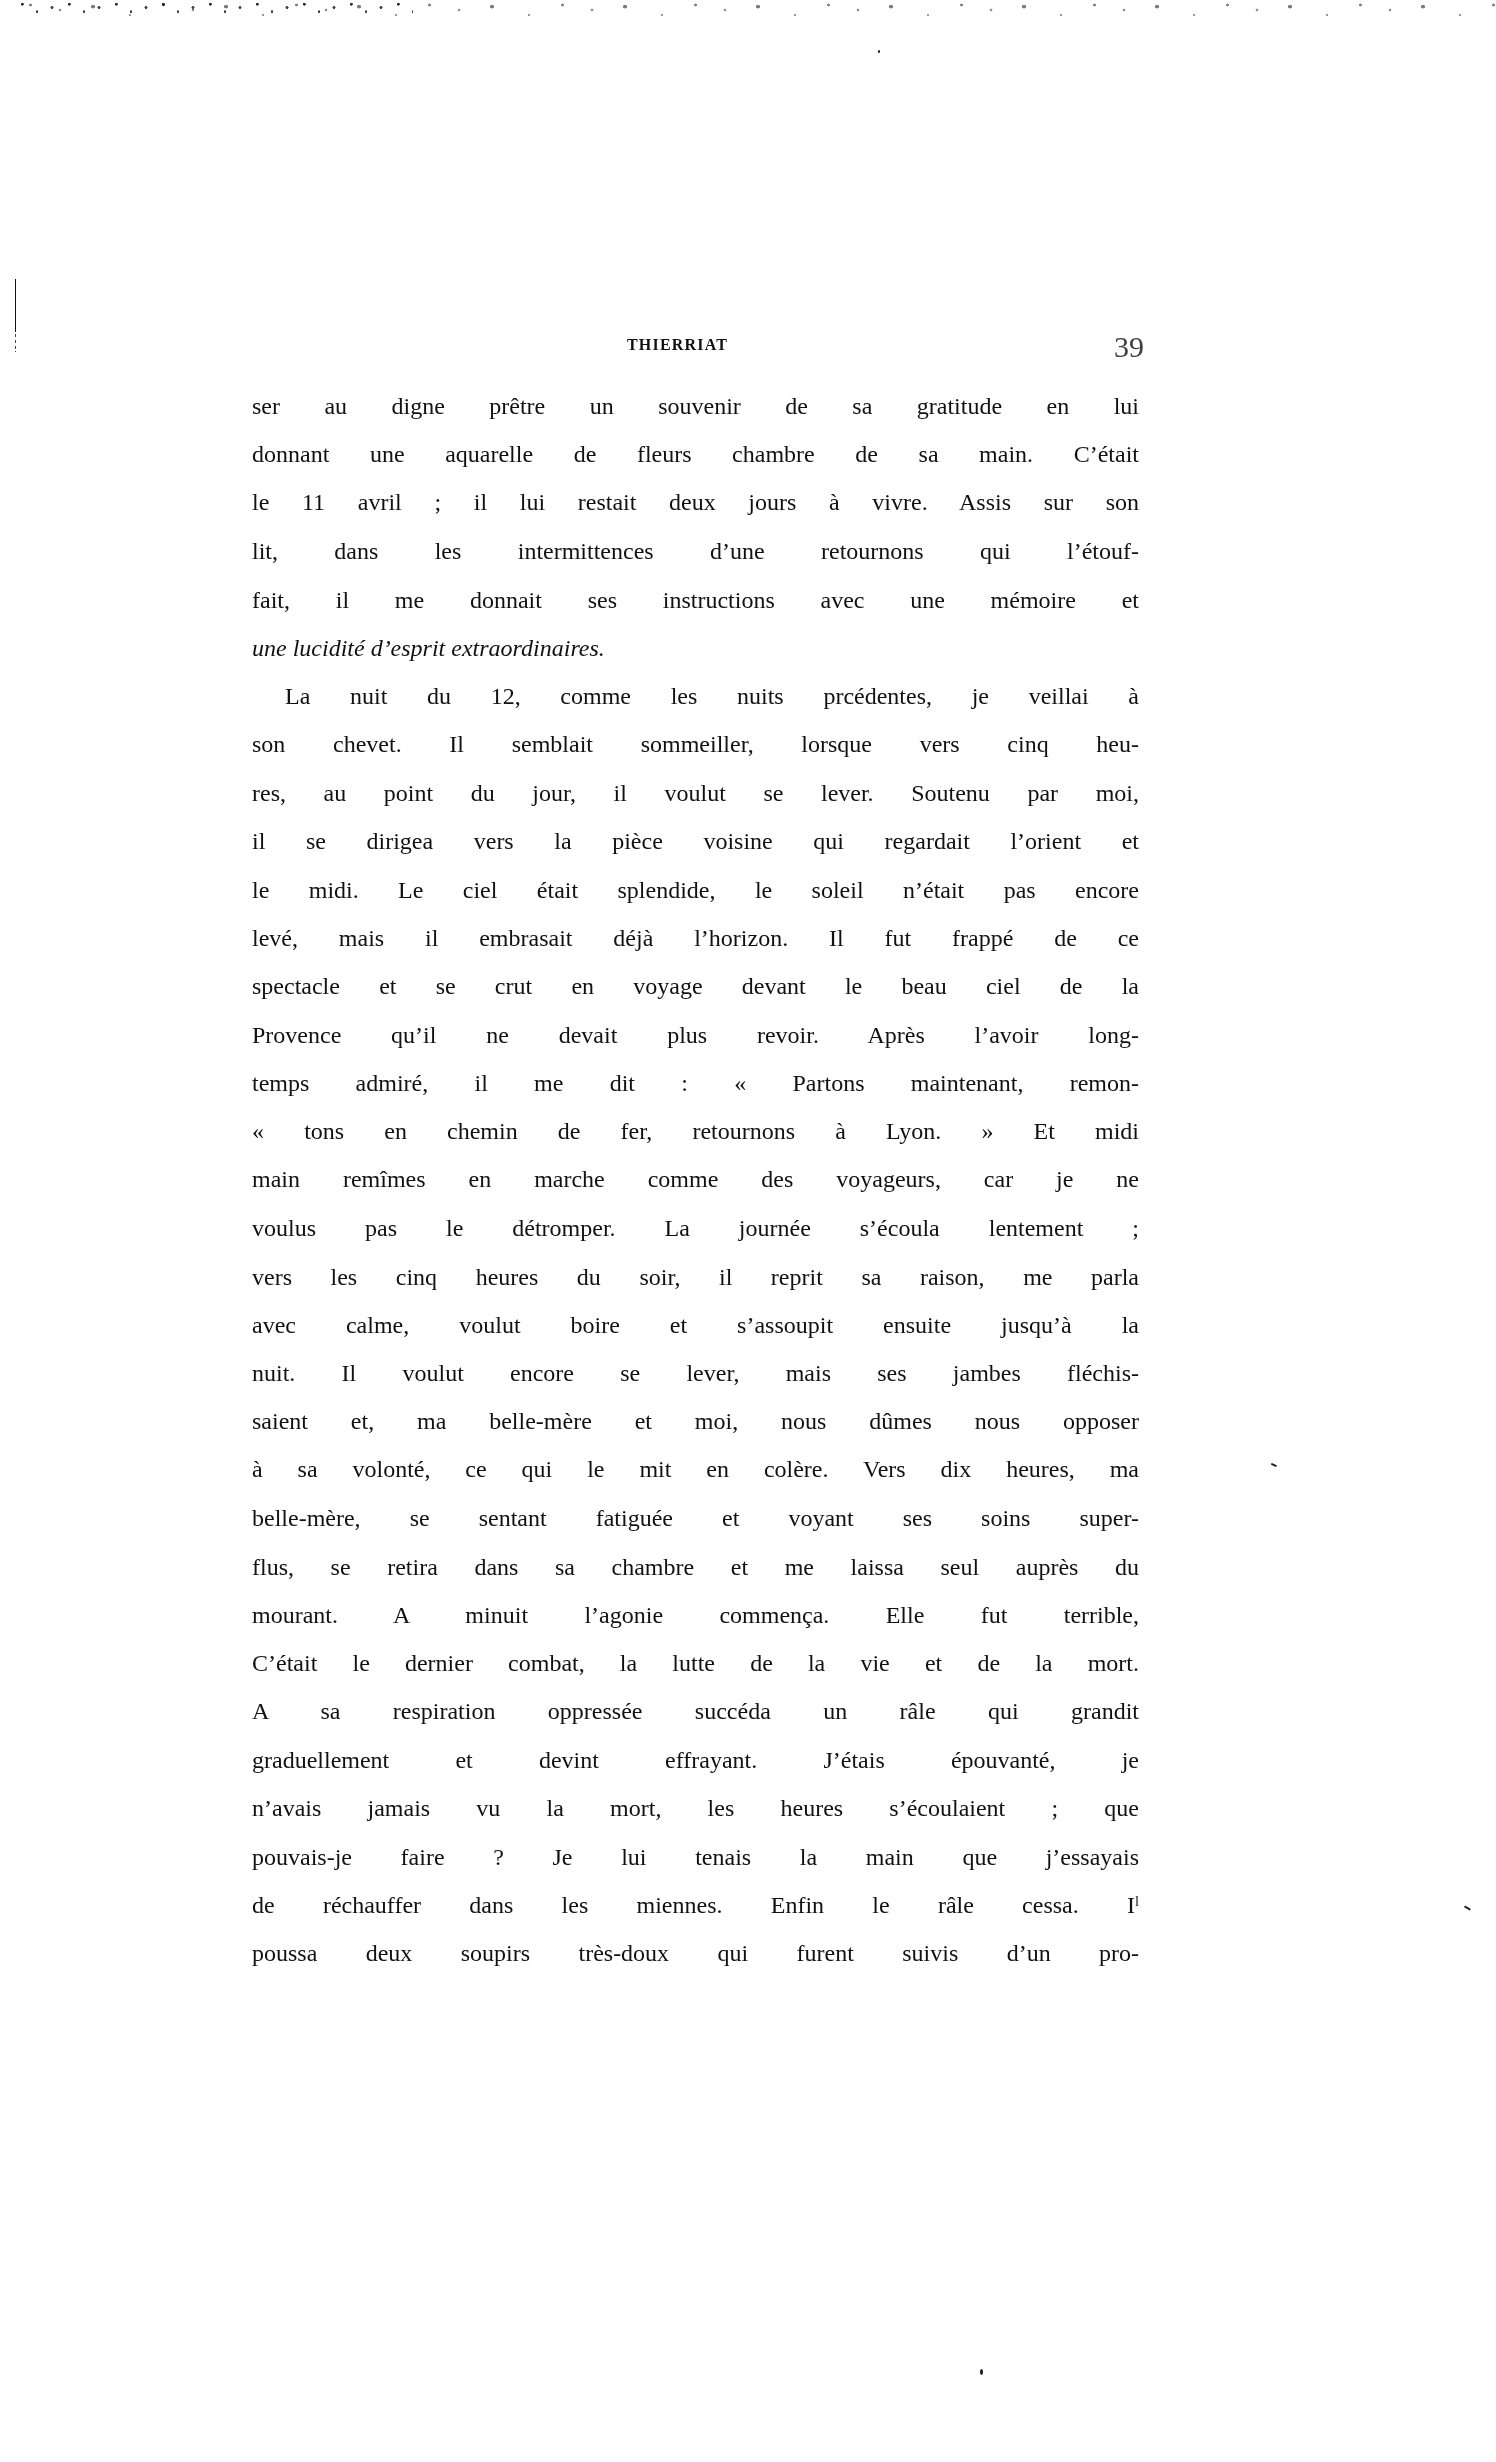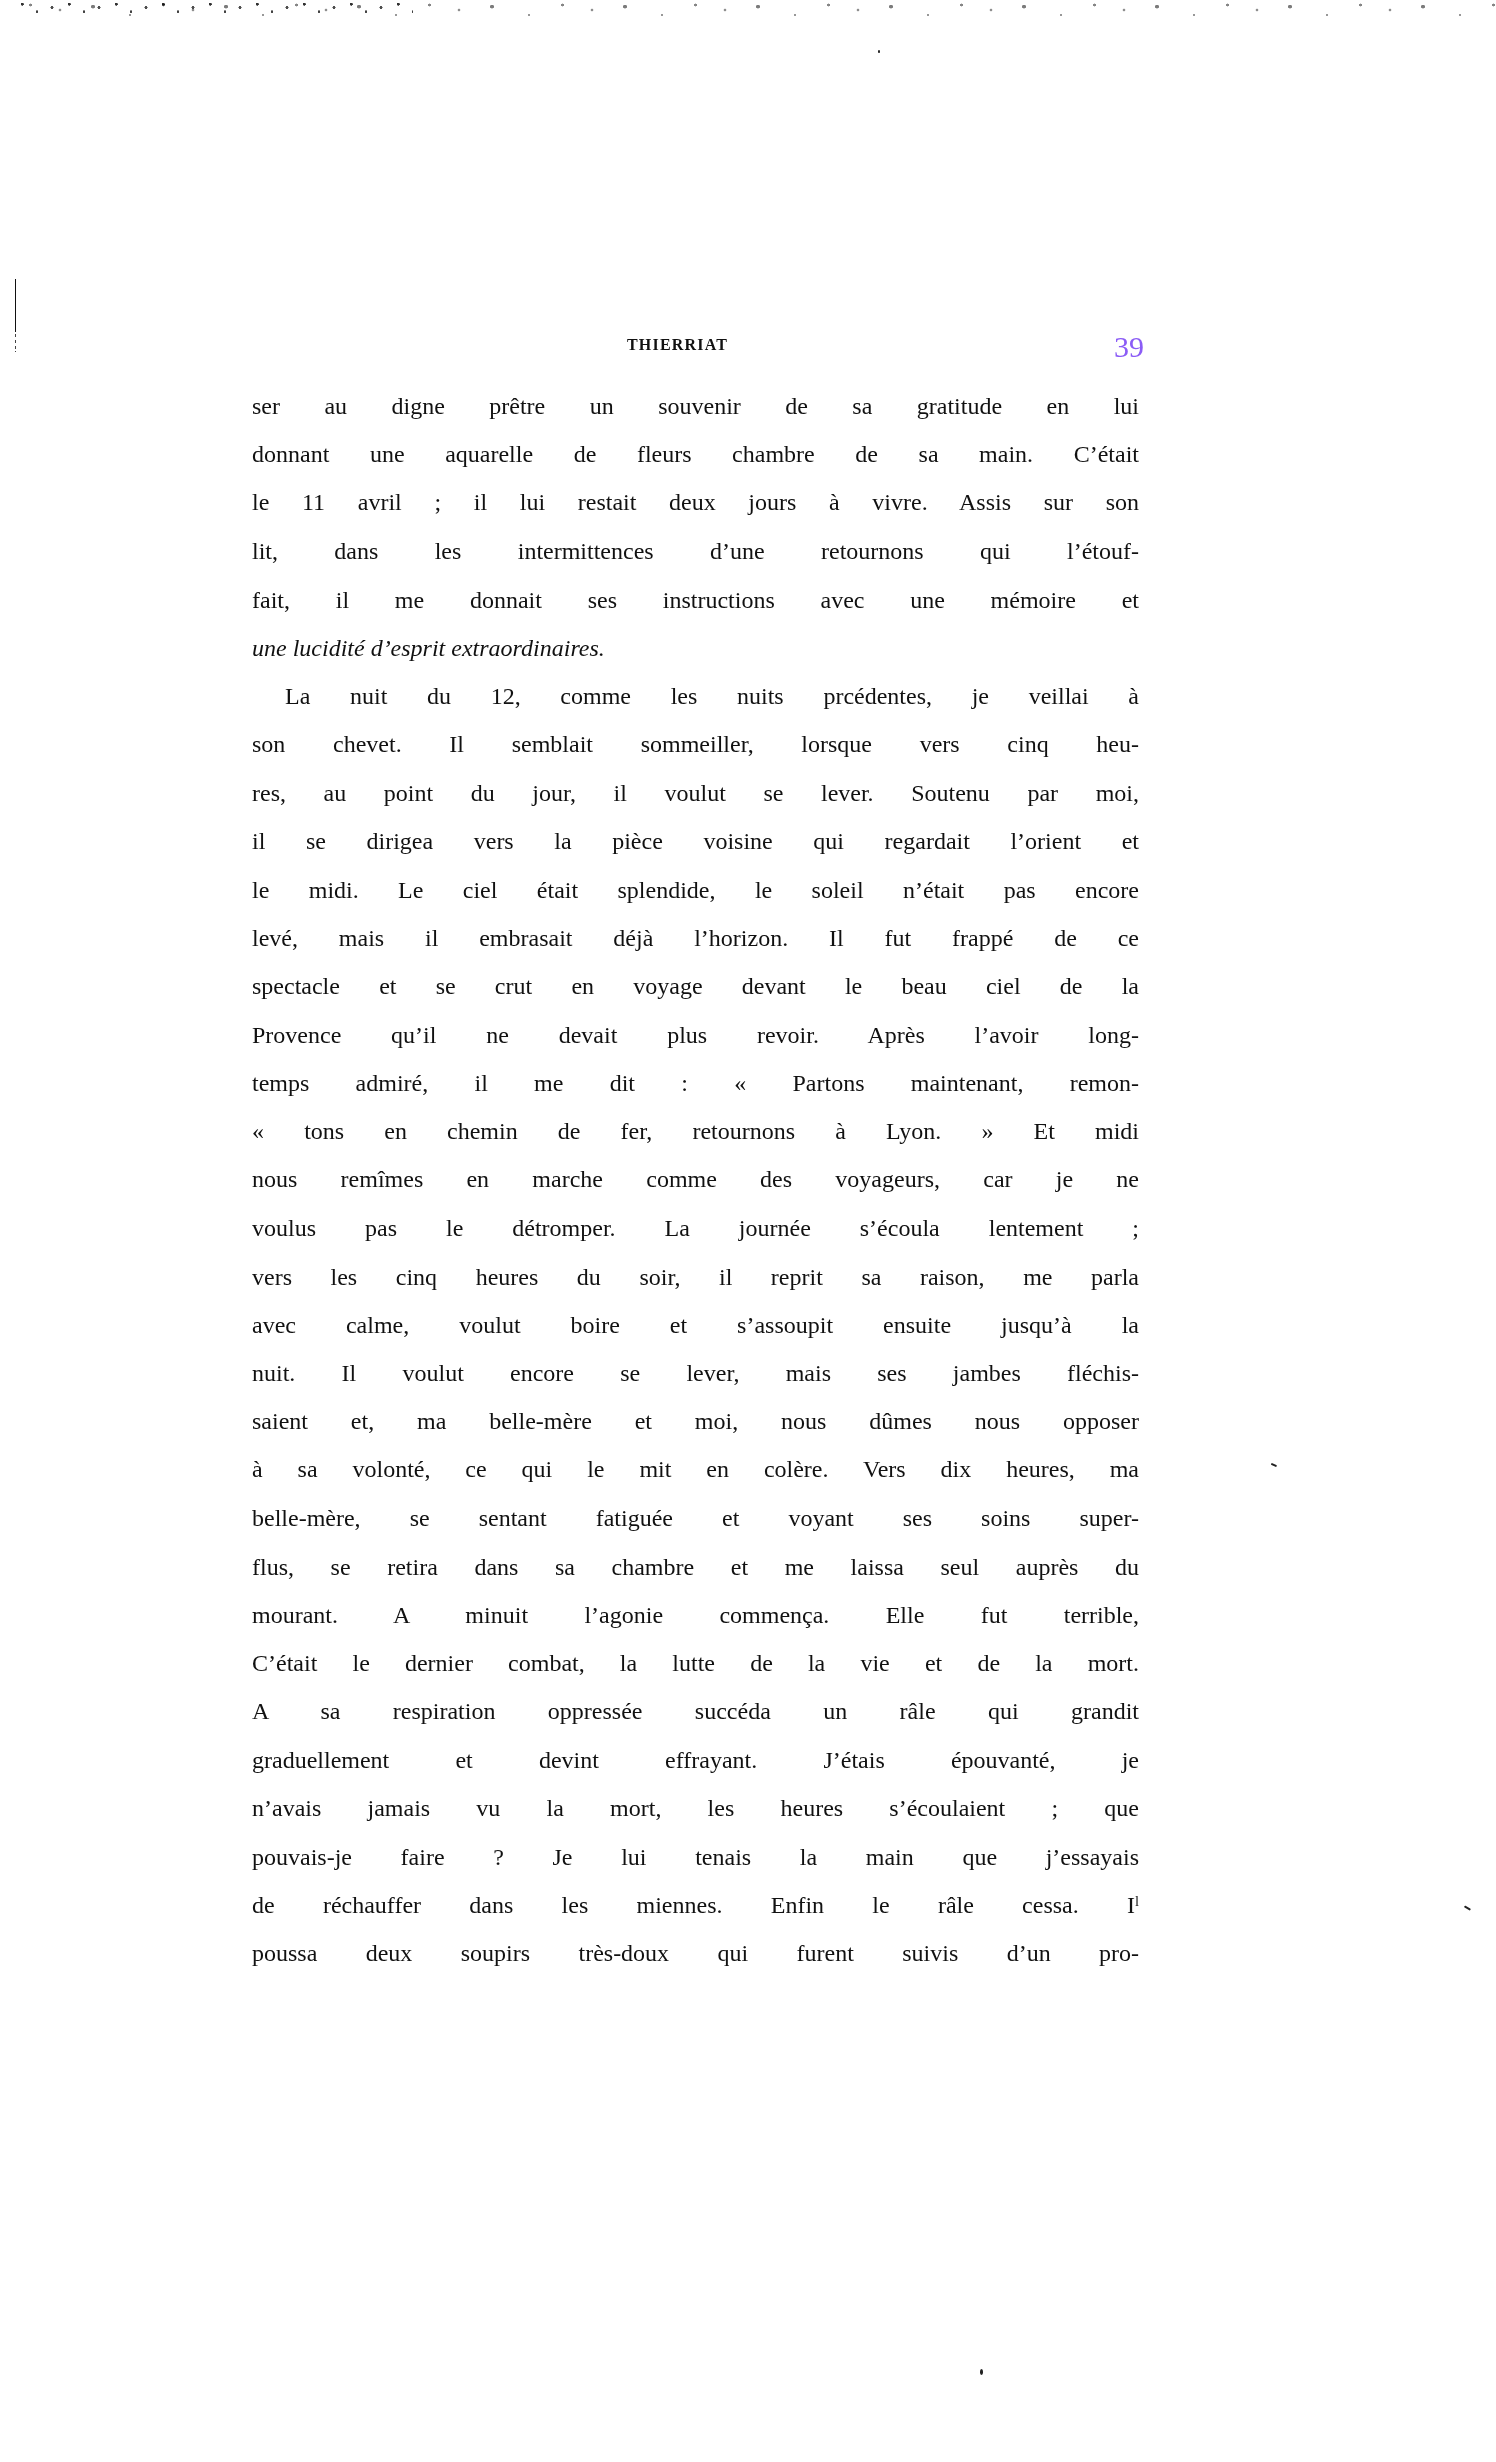--- a/index.html
+++ b/index.html
@@ -19,21 +19,21 @@
       radial-gradient(circle at 38px 7.5px, #222 1.3px, transparent 1.8px);
     background-size: 47px 25px; background-repeat: repeat-x; opacity: 0.8; }
   .edge-line { position: absolute; left: 0.8px; top: 279px; width: 1.7px; height: 53px; background: #111; }
   .edge-dash { position: absolute; left: 0.8px; top: 334px; width: 1.7px; height: 18.3px;
     background: repeating-linear-gradient(to bottom, #444 0 3.3px, transparent 3.3px 5.8px); }
   .speck { position: absolute; background: #222; border-radius: 50%; }
   .running-head { position: absolute; left: 613px; top: 334px; width: 137px; height: 21.6px;
     font-family: "Liberation Serif", serif; font-size: 16px; font-weight: bold; letter-spacing: 1.2px;
     line-height: 21.6px; color: #111; white-space: nowrap; }
   .page-number { position: absolute; left: 1093px; top: 331px; width: 37px; height: 32px;
-    font-family: "Liberation Serif", serif; font-size: 30px; line-height: 32px; color: #8b5cf6; text-align: right; }
+    font-family: "Liberation Serif", serif; font-size: 30px; line-height: 32px; color: #404040; text-align: right; }
   .body-text { position: absolute; left: 238px; top: 382px; width: 887px; }
   .line { position: absolute; left: 0; width: 887px; height: 48px;
     font-family: "Liberation Serif", serif; font-size: 24px; line-height: 48px; color: #111;
     text-align: justify; text-align-last: justify; white-space: nowrap; overflow: visible; }
   .line.indent { left: 33px; width: 854px; }
   .line.short { text-align: right; text-align-last: left; font-style: italic; }
 </style>
 </head>
 <body>
 
@@ -62,21 +62,21 @@
     <div class="line indent" style="top:290px">La nuit du 12, comme les nuits prcédentes, je veillai à</div>
     <div class="line" style="top:338px">son chevet. Il semblait sommeiller, lorsque vers cinq heu-</div>
     <div class="line" style="top:387px">res, au point du jour, il voulut se lever. Soutenu par moi,</div>
     <div class="line" style="top:435px">il se dirigea vers la pièce voisine qui regardait l’orient et</div>
     <div class="line" style="top:484px">le midi. Le ciel était splendide, le soleil n’était pas encore</div>
     <div class="line" style="top:532px">levé, mais il embrasait déjà l’horizon. Il fut frappé de ce</div>
     <div class="line" style="top:580px">spectacle et se crut en voyage devant le beau ciel de la</div>
     <div class="line" style="top:629px">Provence qu’il ne devait plus revoir. Après l’avoir long-</div>
     <div class="line" style="top:677px">temps admiré, il me dit : « Partons maintenant, remon-</div>
     <div class="line" style="top:725px">« tons en chemin de fer, retournons à Lyon. » Et midi</div>
-    <div class="line" style="top:773px">nous remîmes en marche comme des voyageurs, car je ne</div>
+    <div class="line" style="top:773px">main remîmes en marche comme des voyageurs, car je ne</div>
     <div class="line" style="top:822px">voulus pas le détromper. La journée s’écoula lentement ;</div>
     <div class="line" style="top:871px">vers les cinq heures du soir, il reprit sa raison, me parla</div>
     <div class="line" style="top:919px">avec calme, voulut boire et s’assoupit ensuite jusqu’à la</div>
     <div class="line" style="top:967px">nuit. Il voulut encore se lever, mais ses jambes fléchis-</div>
     <div class="line" style="top:1015px">saient et, ma belle-mère et moi, nous dûmes nous opposer</div>
     <div class="line" style="top:1063px">à sa volonté, ce qui le mit en colère. Vers dix heures, ma</div>
     <div class="line" style="top:1112px">belle-mère, se sentant fatiguée et voyant ses soins super-</div>
     <div class="line" style="top:1161px">flus, se retira dans sa chambre et me laissa seul auprès du</div>
     <div class="line" style="top:1209px">mourant. A minuit l’agonie commença. Elle fut terrible,</div>
     <div class="line" style="top:1257px">C’était le dernier combat, la lutte de la vie et de la mort.</div>

